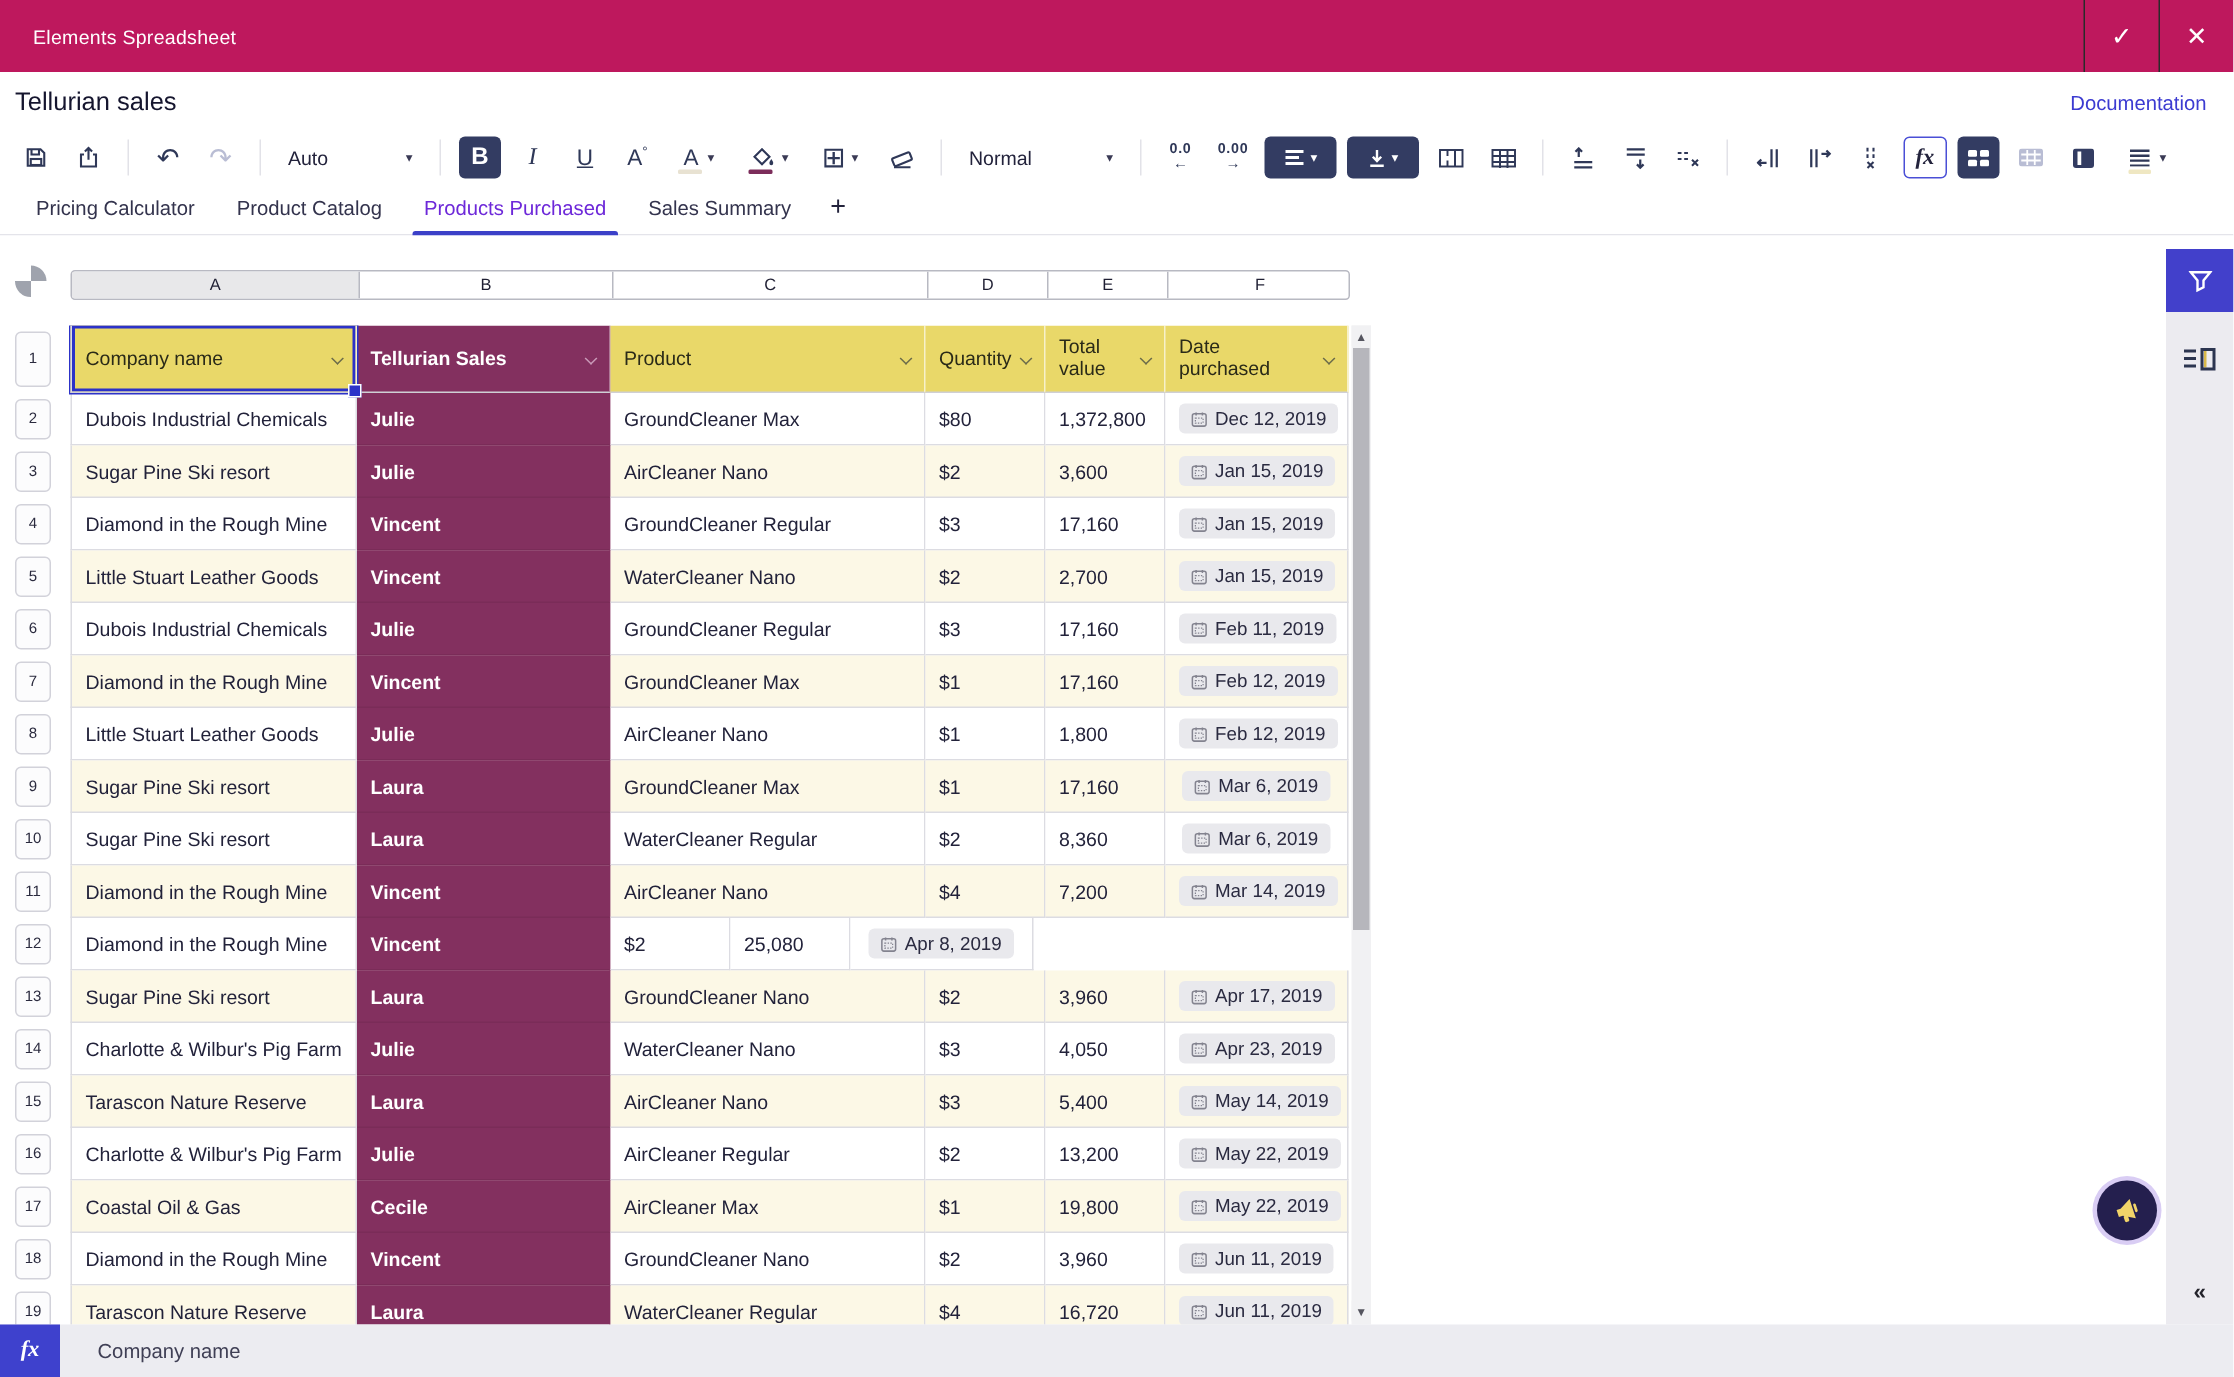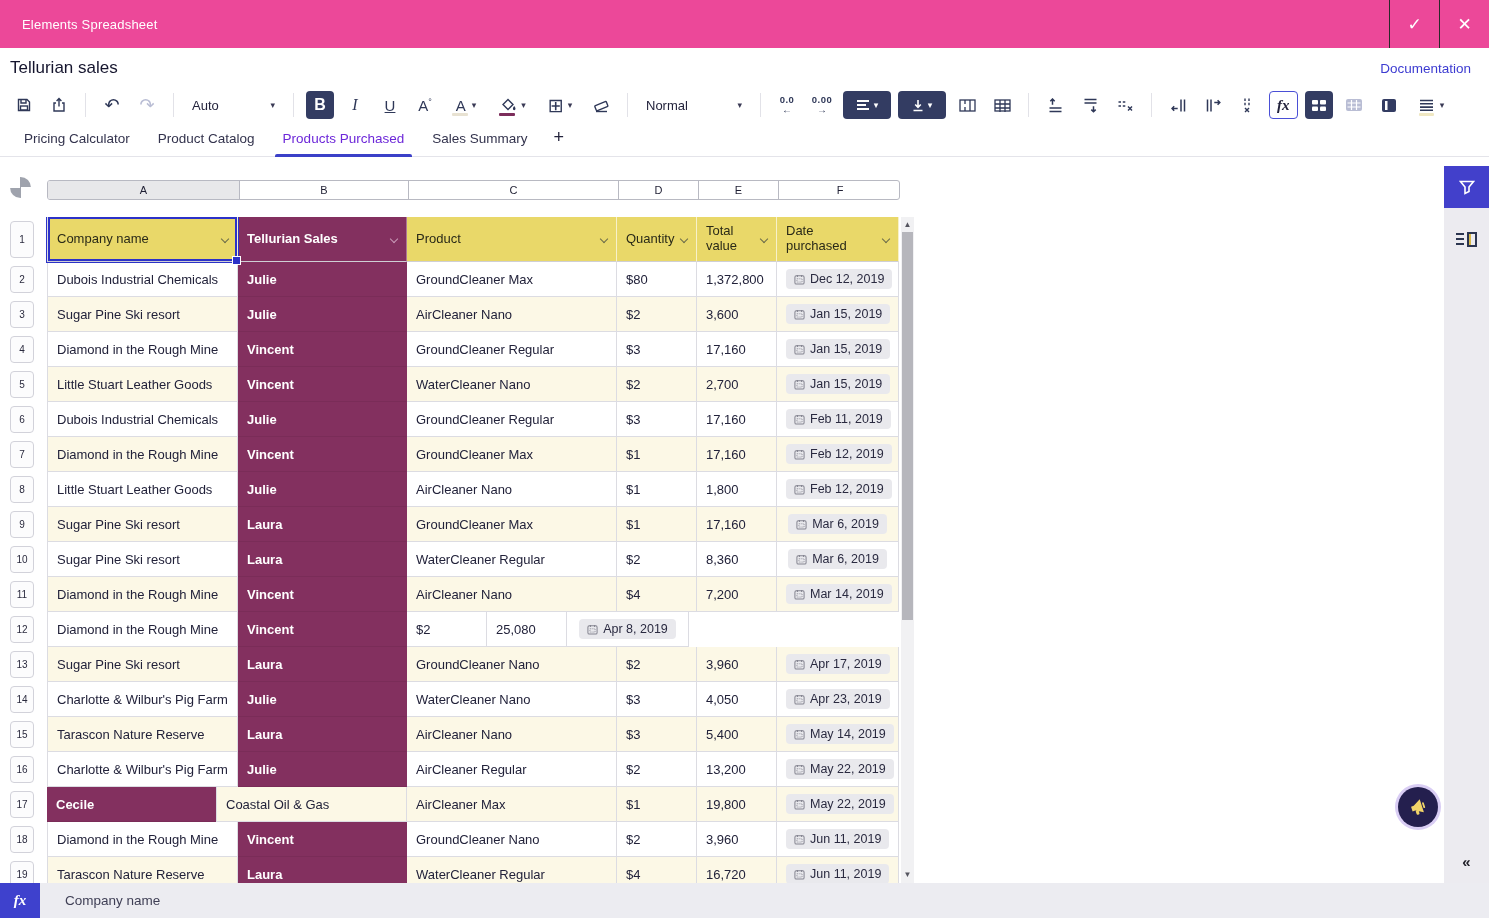--- a/index.html
+++ b/index.html
@@ -1,21 +1,21 @@
 <!DOCTYPE html>
 <html><head>
 <meta charset="utf-8">
 <style>
   * { box-sizing: border-box; margin: 0; padding: 0; }
   html,body { width:1489px; height:918px; overflow:hidden; }
   body { font-family:"Liberation Sans", sans-serif; background:#fff; color:#1e1e32; }
   .app { position:relative; width:1489px; height:918px; background:#fff; }
 
   
-  .topbar { position:absolute; left:0; top:0; width:100%; height:48px; background:#ec4899; display:flex; align-items:center; }
+  .topbar { position:absolute; left:0; top:0; width:100%; height:48px; background:#be185d; display:flex; align-items:center; }
   .topbar-title { color:#fff; font-size:13px; margin-left:22px; letter-spacing:.2px; }
   .topbar-actions { margin-left:auto; display:flex; height:100%; }
   .topbar-btn { width:50px; height:100%; display:flex; align-items:center; justify-content:center; color:#fff; font-size:17px; background:transparent; border:none; border-left:1px solid #2a2a2a; cursor:pointer; }
 
   
   .doc-header { position:absolute; left:0; top:48px; width:100%; height:40px; display:flex; align-items:center; background:#fff; }
   .doc-title { font-size:17px; color:#15152e; margin-left:10px; font-weight:500; }
   .doc-link { margin-left:auto; margin-right:18px; font-size:13.5px; color:#3c3bd1; cursor:pointer; }
 
   
@@ -616,22 +616,22 @@
                 <rect x="1" y="2" width="10" height="9" rx="1.5"></rect>
                 <path d="M3.7 1v2.2M8.3 1v2.2"></path>
                 <rect x="3.2" y="5.2" width="5.6" height="3.6" stroke-width="0.9" stroke-dasharray="1 1"></rect>
               </svg>
               <span>May 22, 2019</span>
             </span>
           </div>
         </div>
         <div class="grid-row data-row cream">
           <div class="rownum">17</div>
+          <div class="cell first" style="width:191px">Coastal Oil &amp; Gas</div>
           <div class="cell mcell" style="width:169px">Cecile</div>
-          <div class="cell first" style="width:191px">Coastal Oil &amp; Gas</div>
           <div class="cell" style="width:210px">AirCleaner Max</div>
           <div class="cell" style="width:80px">$1</div>
           <div class="cell" style="width:80px">19,800</div>
           <div class="cell" style="width:122px">
             <span class="datepill">
               <svg width="11" height="11" viewBox="0 0 12 12" fill="none" stroke="#83838f" stroke-width="1.1">
                 <rect x="1" y="2" width="10" height="9" rx="1.5"></rect>
                 <path d="M3.7 1v2.2M8.3 1v2.2"></path>
                 <rect x="3.2" y="5.2" width="5.6" height="3.6" stroke-width="0.9" stroke-dasharray="1 1"></rect>
               </svg>

